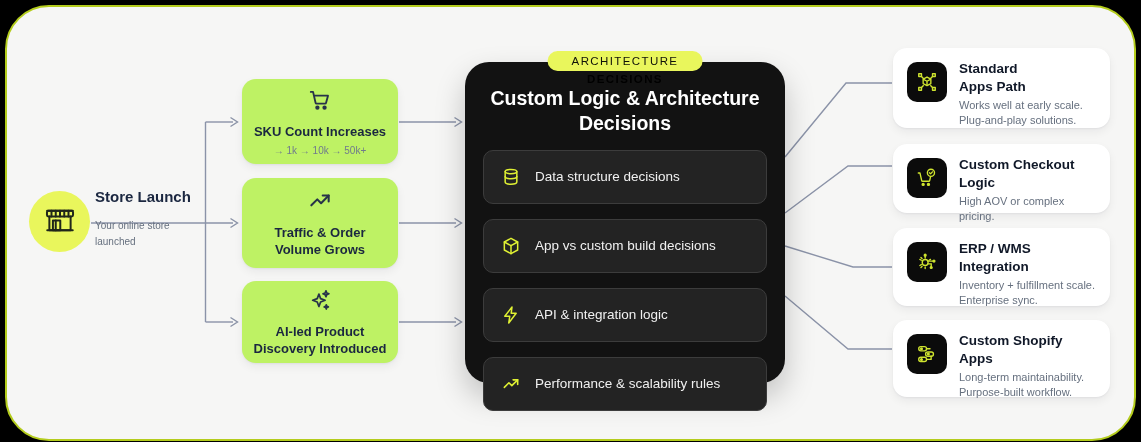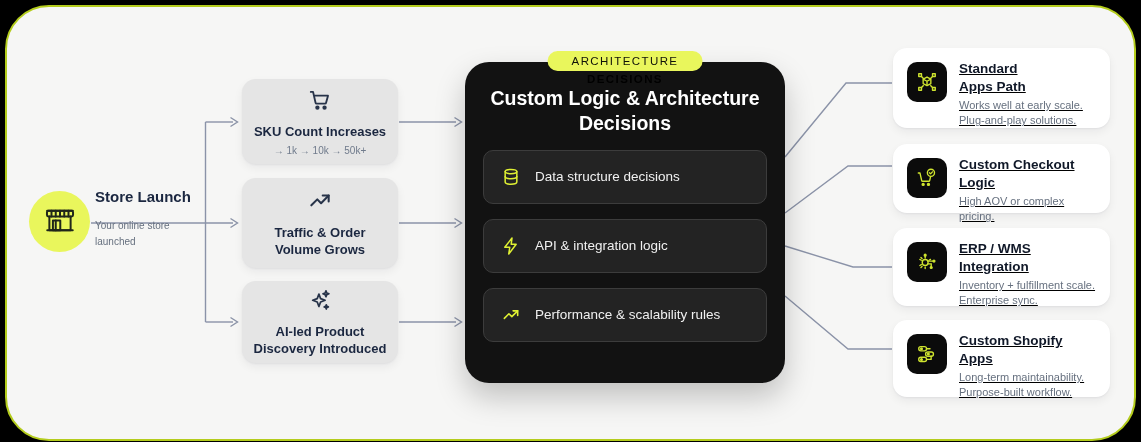--- a/index.html
+++ b/index.html
@@ -16,21 +16,21 @@
   svg.connectors{position:absolute;left:0;top:0;pointer-events:none;}
 
   
   .store-circle{position:absolute;left:29px;top:191px;width:61px;height:61px;border-radius:50%;
     background:var(--accent);display:flex;align-items:center;justify-content:center;color:#20261a;}
   .store-text{position:absolute;left:95px;top:188px;width:120px;}
   .store-title{font-size:15px;font-weight:bold;color:var(--heading);}
   .store-sub{margin-top:13px;font-size:10px;line-height:1.55;color:var(--text-muted);white-space:pre-line;}
 
   
-  .trigger{position:absolute;left:242px;width:156px;background:#e5e5e5;border-radius:14px;
+  .trigger{position:absolute;left:242px;width:156px;background:#bef264;border-radius:14px;
     box-shadow:0 1px 2px rgba(16,24,40,.05),0 4px 10px rgba(16,24,40,.06);
     display:flex;flex-direction:column;align-items:center;justify-content:center;text-align:center;padding:8px 10px;}
   .trigger .t-icon{color:#273349;margin-bottom:7px;}
   .trigger .t-title{font-size:13px;font-weight:bold;color:var(--heading);line-height:1.25;white-space:pre-line;}
   .trigger .t-sub{margin-top:4px;font-size:10px;color:#707b8c;}
 
   
   .hub{position:absolute;left:465px;top:62px;width:320px;height:321px;background:var(--hub-bg);
     border-radius:24px;box-shadow:0 14px 30px rgba(0,0,0,.22);padding:0 18px;}
   .hub-badge{position:absolute;left:50%;top:-11px;transform:translateX(-50%);background:var(--accent);
@@ -42,21 +42,21 @@
     line-height:1.3;white-space:pre-line;position:relative;z-index:2;}
   .hub-items{margin-top:13px;display:flex;flex-direction:column;gap:15px;}
   .hub-item{height:54px;background:var(--hub-item-bg);border:1px solid var(--hub-item-border);border-radius:10px;
     display:flex;align-items:center;gap:14px;padding-left:17px;}
   .hub-item .h-icon{color:var(--lime-icon);display:flex;}
   .hub-item .h-label{color:#f0f0f0;font-size:13.5px;}
 
   
   .outcome{position:absolute;left:893px;width:217px;background:#fff;border-radius:14px;
     box-shadow:0 1px 2px rgba(16,24,40,.05),0 4px 10px rgba(16,24,40,.06);
-    display:flex;gap:12px;padding:12px 12px 11px 14px;align-items:flex-start;text-decoration:underline;}
+    display:flex;gap:12px;padding:12px 12px 11px 14px;align-items:flex-start;}
   .o-tile{flex:0 0 40px;width:40px;height:40px;background:var(--tile-bg);border-radius:10px;
     display:flex;align-items:center;justify-content:center;color:#cfe42f;margin-top:2px;}
   .o-title{font-size:13.5px;font-weight:bold;color:#101828;line-height:1.3;white-space:pre-line;}
   .o-desc{margin-top:3px;font-size:11px;color:var(--text-muted);line-height:1.4;white-space:pre-line;}
 </style>
 </head>
 <body>
 
 <div class="stage">
   <div class="board"></div>
@@ -148,20 +148,30 @@
         <span class="h-icon">
           <svg width="20" height="20" viewBox="0 0 24 24" fill="none" stroke="currentColor" stroke-width="1.8" stroke-linecap="round">
             <ellipse cx="12" cy="5.5" rx="7" ry="2.6"></ellipse>
             <path d="M5 5.5 v6 c0 1.45 3.1 2.6 7 2.6 s7-1.15 7-2.6 v-6"></path>
             <path d="M5 11.5 v6.5 c0 1.45 3.1 2.6 7 2.6 s7-1.15 7-2.6 v-6.5"></path>
           </svg>
         </span>
         <span class="h-label">Data structure decisions</span>
       </div>
 
+      <div class="hub-item">
+        <span class="h-icon">
+          <svg width="20" height="20" viewBox="0 0 24 24" fill="none" stroke="currentColor" stroke-width="1.8" stroke-linecap="round" stroke-linejoin="round">
+            <path d="M12 2.8 l8 4.4 v9.6 l-8 4.4 -8 -4.4 V7.2 z"></path>
+            <path d="M4 7.2 l8 4.4 8 -4.4"></path>
+            <path d="M12 11.6 V21.2"></path>
+          </svg>
+        </span>
+        <span class="h-label">App vs custom build decisions</span>
+      </div>
 
       <div class="hub-item">
         <span class="h-icon">
           <svg width="20" height="20" viewBox="0 0 24 24" fill="none" stroke="currentColor" stroke-width="1.8" stroke-linejoin="round">
             <path d="M13.2 2.5 L4.5 13.5 h6 l-1.2 8 8.9 -11.5 h-6 z"></path>
           </svg>
         </span>
         <span class="h-label">API &amp; integration logic</span>
       </div>
 

